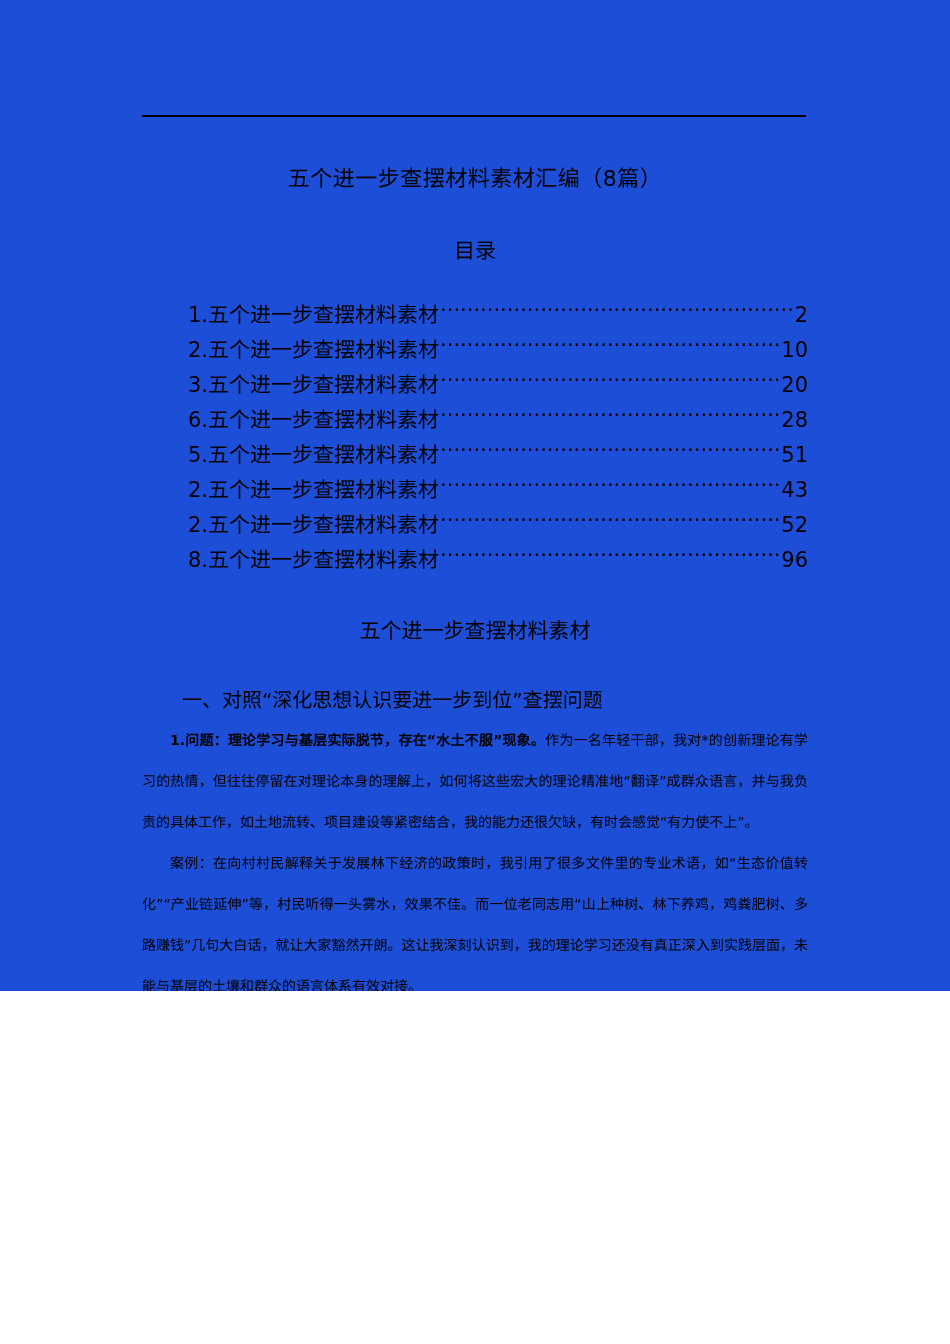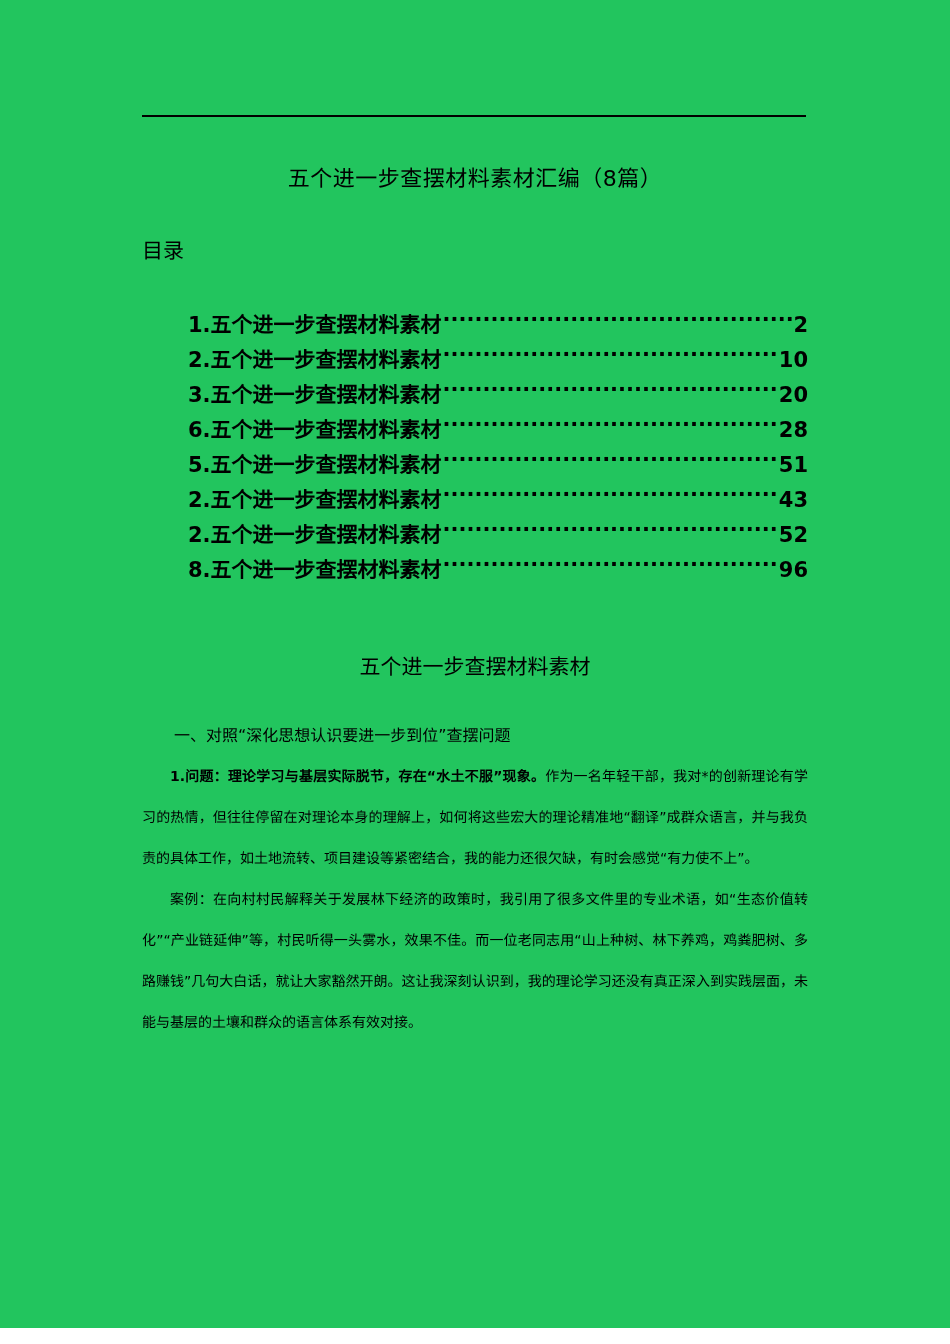--- a/index.html
+++ b/index.html
@@ -8,23 +8,23 @@
     padding: 0;
     background: #ffffff;
   }
   body {
     font-family: "DejaVu Sans", "Liberation Sans", sans-serif;
     color: #000000;
   }
   .page {
     position: relative;
     width: 950px;
-    height: 1328px;
+    height: 991px;
     margin: 0 auto;
-    background: #22c55e;
+    background: #1d4ed8;
     box-sizing: border-box;
     overflow: hidden;
   }
   .header-rule {
     position: absolute;
     left: 142px;
     top: 115px;
     width: 664px;
     height: 0;
     border-top: 2px solid #000000;
@@ -39,33 +39,32 @@
   
   .doc-title {
     text-align: center;
     font-size: 22px;
     font-weight: normal;
     line-height: 34px;
     margin: 22px 0 0 0;
     letter-spacing: 0.5px;
   }
   .toc-title {
-    text-align: left;
+    text-align: center;
     font-size: 21px;
     font-weight: normal;
     line-height: 34px;
     margin: 38px 0 0 0;
   }
 
   
   .toc {
-    margin-top: 40px;
+    margin-top: 30px;
     padding-left: 46px;
     padding-right: 0;
-    font-weight: bold;
   }
   .toc-entry {
     display: flex;
     align-items: baseline;
     font-size: 21px;
     line-height: 35px;
     white-space: nowrap;
   }
   .toc-entry .toc-label {
     flex: 0 0 auto;
@@ -91,24 +90,24 @@
     flex: 0 0 auto;
     text-align: right;
   }
 
   
   .article-heading {
     text-align: center;
     font-size: 21px;
     font-weight: normal;
     line-height: 34px;
-    margin: 62px 0 0 0;
+    margin: 36px 0 0 0;
   }
   .section-heading {
-    font-size: 16px;
+    font-size: 20px;
     font-weight: normal;
     line-height: 40px;
     margin: 32px 0 0 0;
     text-indent: 2em;
     text-align: justify;
   }
   p.body-para {
     font-size: 14px;
     line-height: 41px;
     margin: 0;

